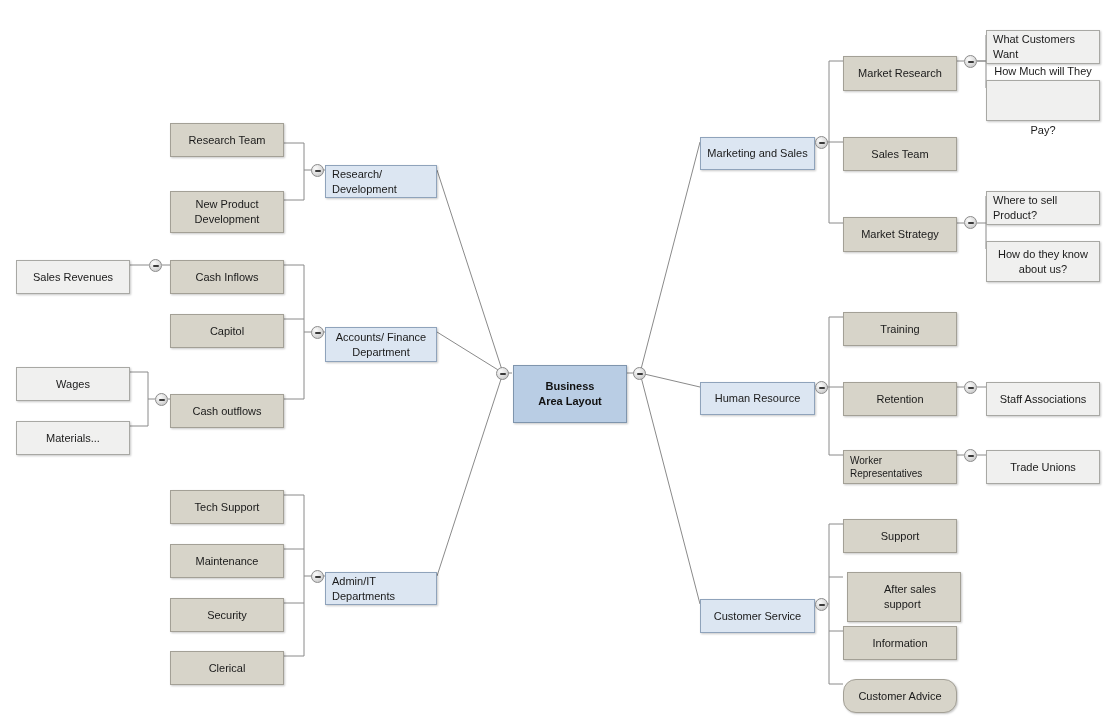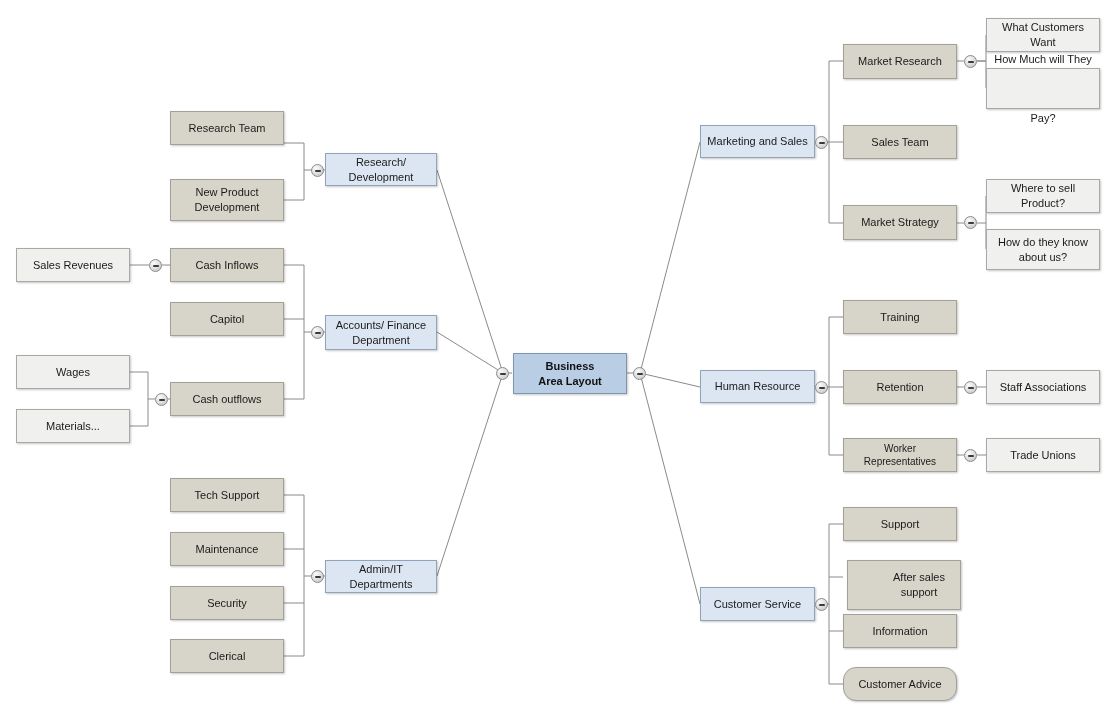--- a/index.html
+++ b/index.html
@@ -13,26 +13,27 @@
   #canvas{position:absolute;left:0;top:0;width:1114px;height:716px;}
   svg.links{position:absolute;left:0;top:0;width:1114px;height:716px;pointer-events:none;}
 
   .node{
     position:absolute;
     box-sizing:border-box;
     border:1px solid #9a9a93;
     display:flex;
     align-items:center;
     justify-content:center;
-    text-align:center;
+    text-align:left;
     font-size:11px;
     color:#1a1a1a;
     line-height:1.35;
     padding:2px 6px;
     box-shadow:1px 1px 2px rgba(0,0,0,0.22);
+    margin-top:12px;
   }
   .node span{display:block;}
 
   .n-root{
     background:#b9cde4;
     border:1px solid #7f95ad;
     font-weight:bold;
     font-size:11px;
     color:#111;
   }
@@ -153,21 +154,21 @@
       <line x1="815" y1="604" x2="809" y2="604"></line>
       <line x1="822" y1="604" x2="829" y2="604"></line>
       <line x1="829" y1="524" x2="829" y2="684"></line>
       <line x1="829" y1="524" x2="843" y2="524"></line>
       <line x1="829" y1="577" x2="843" y2="577"></line>
       <line x1="829" y1="631" x2="843" y2="631"></line>
       <line x1="829" y1="684" x2="843" y2="684"></line>
     </g>
   </svg>
 
-  <div class="node n-root" style="left:513px;top:353px;width:114px;height:41px;flex-direction:column;">
+  <div class="node n-root" style="left:513px;top:353px;width:114px;height:58px;flex-direction:column;">
     <span>Business</span>
     <span>Area Layout</span>
   </div>
   <div class="collapse" style="left:496px;top:367px;"></div>
   <div class="collapse" style="left:633px;top:367px;"></div>
 
   <div class="node n-branch" style="left:325px;top:153px;width:112px;height:33px;">
     <span>Research/ Development</span>
   </div>
   <div class="collapse" style="left:311px;top:164px;"></div>

